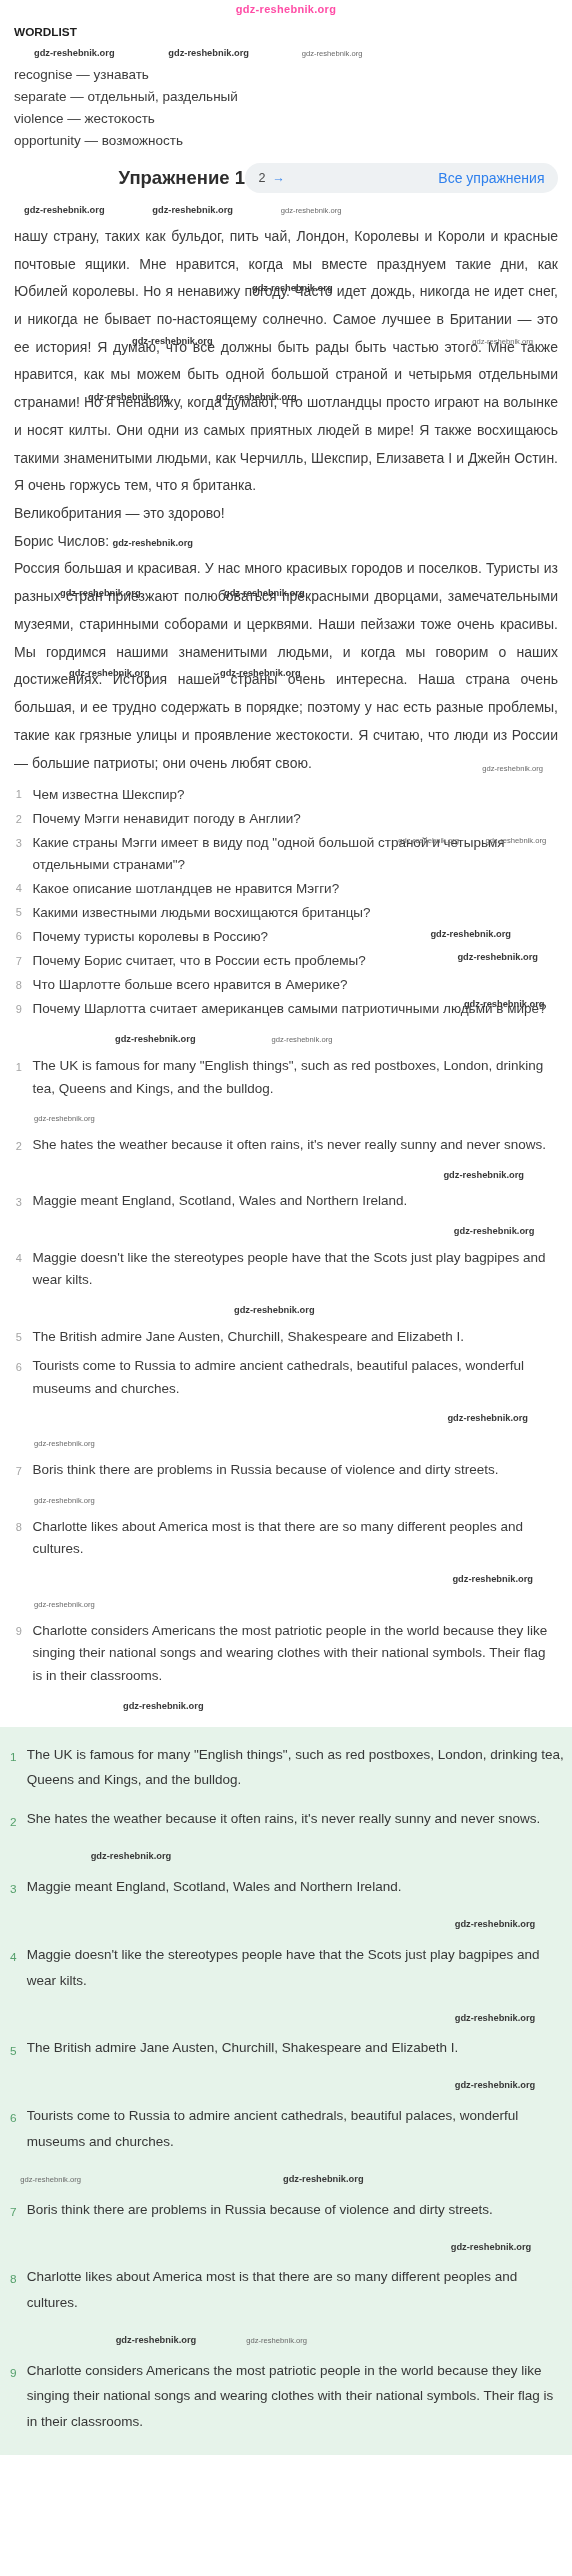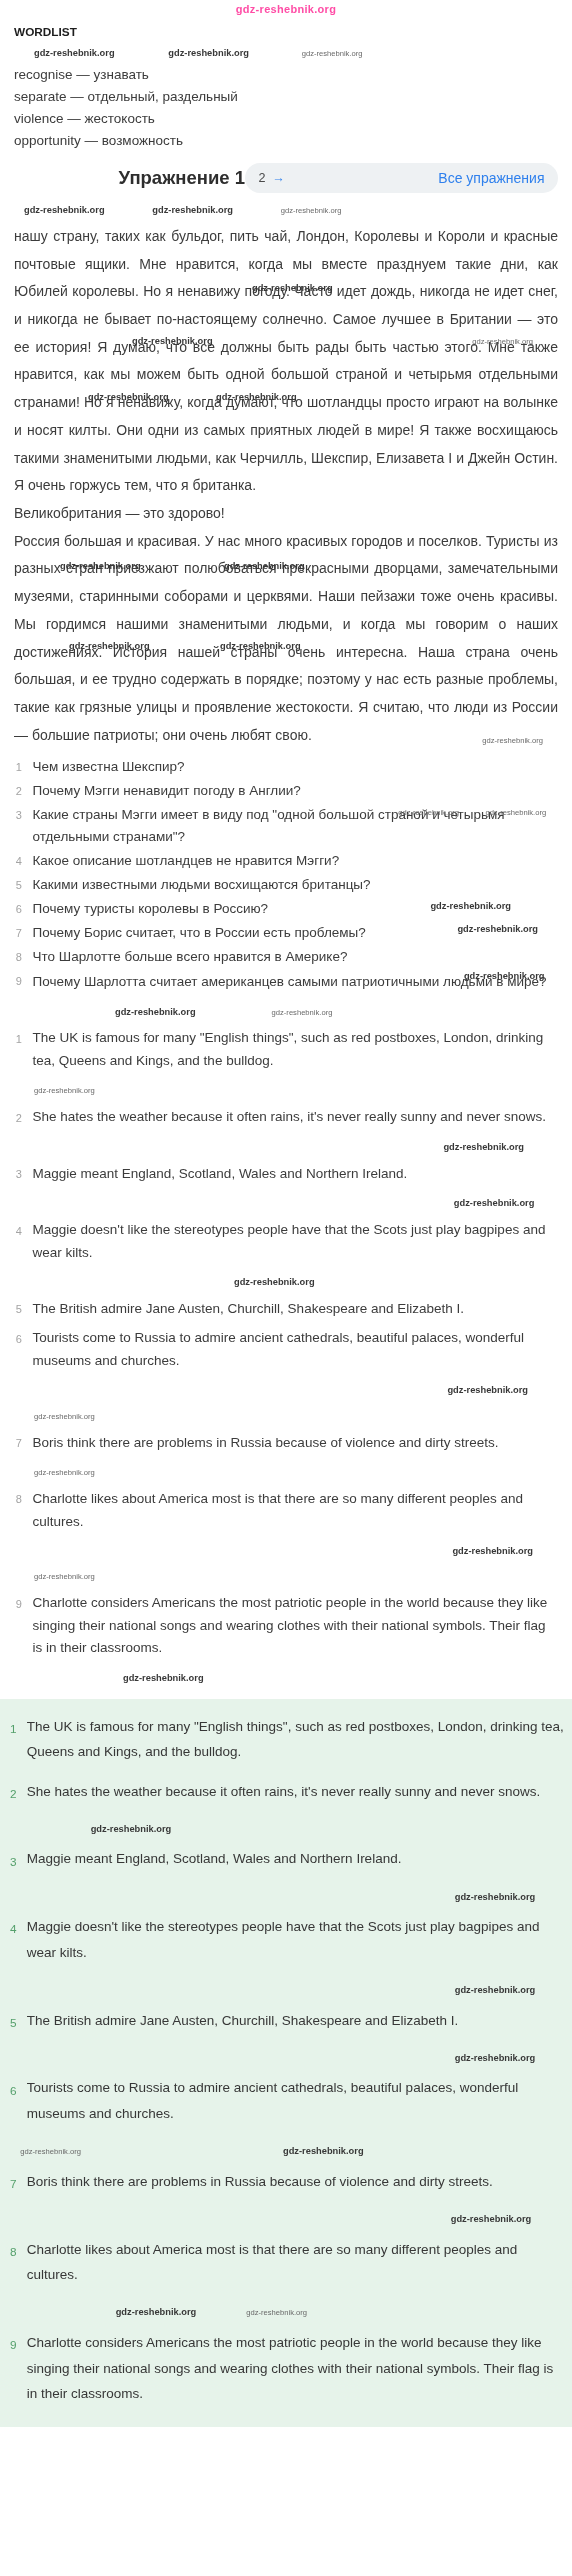--- a/index.html
+++ b/index.html
@@ -80,20 +80,21 @@
         <p>нашу страну, таких как бульдог, пить чай, Лондон, Королевы и Короли и красные почтовые ящики. Мне нравится, когда мы вместе празднуем такие дни, как Юбилей королевы. Но я ненавижу погоду. Часто идет дождь, никогда не идет снег, и никогда не бывает по-настоящему солнечно. Самое лучшее в Британии — это ее история! Я думаю, что все должны быть рады быть частью этого. Мне также нравится, как мы можем быть одной большой страной и четырьмя отдельными странами! Но я ненавижу, когда думают, что шотландцы просто играют на волынке и носят килты. Они одни из самых приятных людей в мире! Я также восхищаюсь такими знаменитыми людьми, как Черчилль, Шекспир, Елизавета I и Джейн Остин. Я очень горжусь тем, что я британка.</p>
         <span class="wm wm-abs" style="left:238px;top:56px">gdz-reshebnik.org</span>
         <span class="wm wm-abs" style="left:118px;top:109px">gdz-reshebnik.org</span>
         <span class="wm-small wm-abs" style="right:25px;top:111px">gdz-reshebnik.org</span>
         <span class="wm wm-abs" style="left:74px;top:165px">gdz-reshebnik.org</span>
         <span class="wm wm-abs" style="left:202px;top:165px">gdz-reshebnik.org</span>
       </div>
 
       <p>Великобритания — это здорово!</p>
 
+      <p class="boris-name-line"><span>Борис Числов:</span><span class="wm" style="margin-left:3.4px">gdz-reshebnik.org</span></p>
 
       <div class="para-wrap">
         <p>Россия большая и красивая. У нас много красивых городов и поселков. Туристы из разных стран приезжают полюбоваться прекрасными дворцами, замечательными музеями, старинными соборами и церквями. Наши пейзажи тоже очень красивы. Мы гордимся нашими знаменитыми людьми, и когда мы говорим о наших достижениях. История нашей страны очень интересна. Наша страна очень большая, и ее трудно содержать в порядке; поэтому у нас есть разные проблемы, такие как грязные улицы и проявление жестокости. Я считаю, что люди из России — большие патриоты; они очень любят свою.</p>
         <span class="wm wm-abs" style="left:46px;top:29px">gdz-reshebnik.org</span>
         <span class="wm wm-abs" style="left:210px;top:29px">gdz-reshebnik.org</span>
         <span class="wm wm-abs" style="left:55px;top:109px">gdz-reshebnik.org</span>
         <span class="wm wm-abs" style="left:206px;top:109px">gdz-reshebnik.org</span>
         <span class="wm-small wm-abs" style="right:15px;bottom:1.7px">gdz-reshebnik.org</span>
       </div>
     </div>

